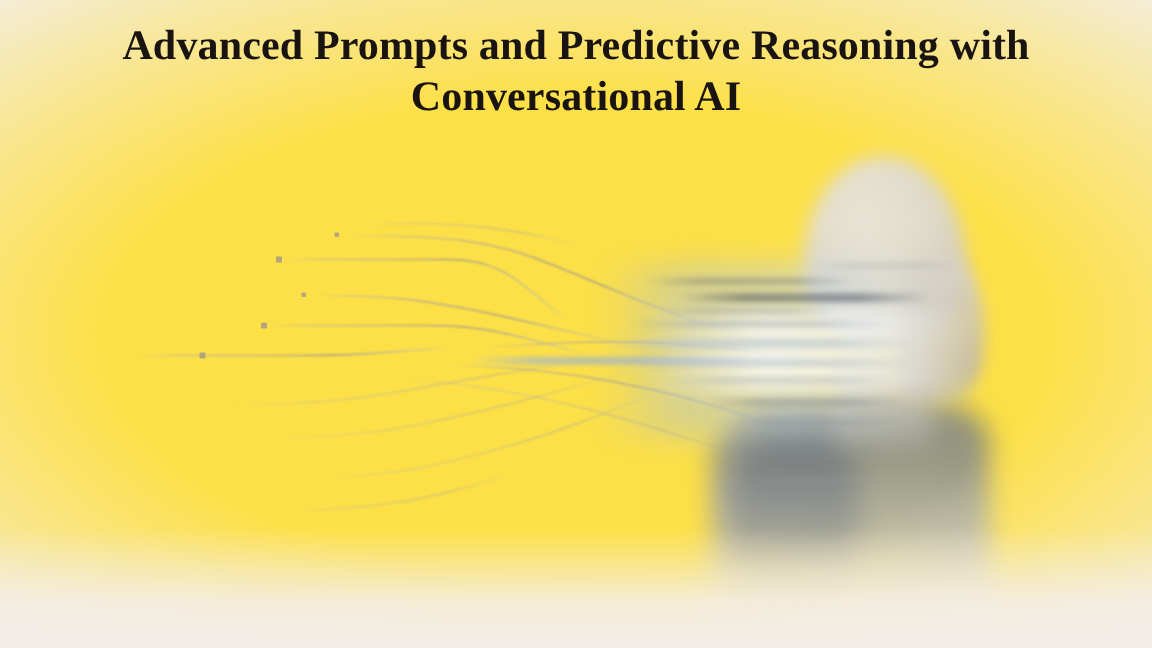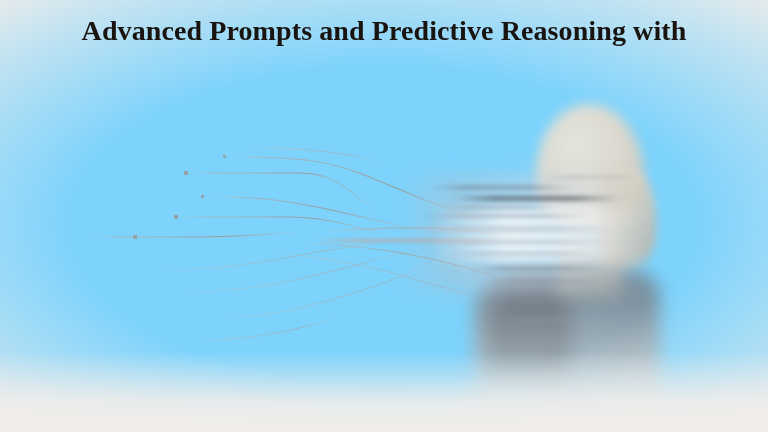--- a/index.html
+++ b/index.html
@@ -153,24 +153,25 @@
     width: 768px;
     height: 80px;
     z-index: 36;
     pointer-events: none;
     background: linear-gradient(180deg, rgba(243,238,234,0) 0%, rgba(243,238,234,0.85) 62%, #f3eeea 100%);
   }
 </style>
 </head>
 <body style="background: rgb(243, 238, 234);">
 
-<div class="slide" style="background: #7dd3fc;">
+<div class="slide" style="background: #fde047;">
 
   <div class="title-block" style="color: rgb(26, 20, 17);">
     <div class="title-line">Advanced Prompts and Predictive Reasoning with</div>
+    <div class="title-line">Conversational AI</div>
   </div>
 
   <div class="art">
     <svg viewBox="0 0 768 432" xmlns="http://www.w3.org/2000/svg" aria-hidden="true">
       <defs>
         <linearGradient id="lineFade" x1="0" y1="0" x2="1" y2="0">
           <stop offset="0%" stop-color="#b5aea6" stop-opacity="0"></stop>
           <stop offset="14%" stop-color="#b5aea6" stop-opacity="0.55"></stop>
           <stop offset="62%" stop-color="#9a948c" stop-opacity="0.85"></stop>
           <stop offset="92%" stop-color="#aeb6bd" stop-opacity="0.45"></stop>

